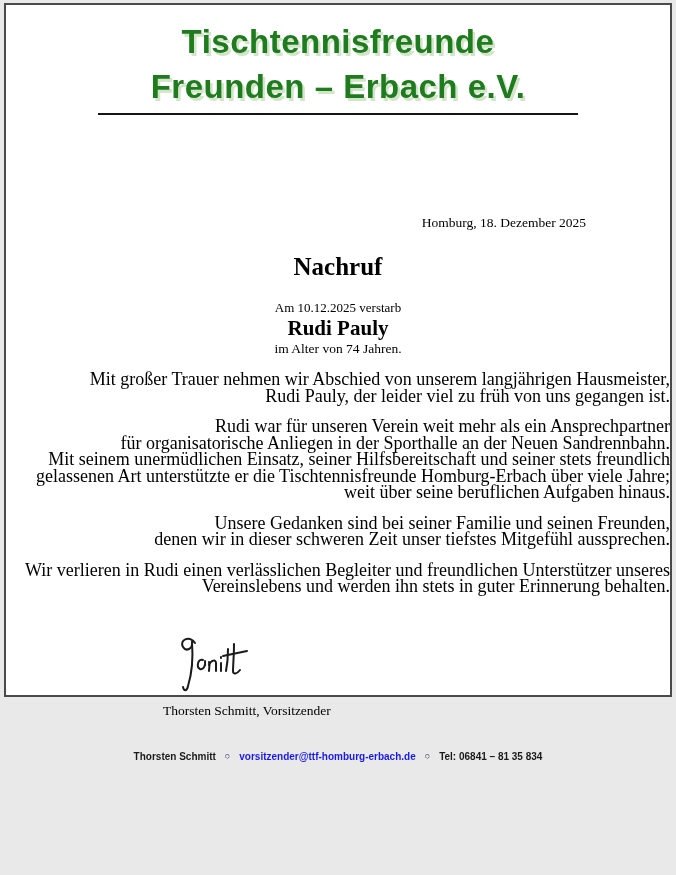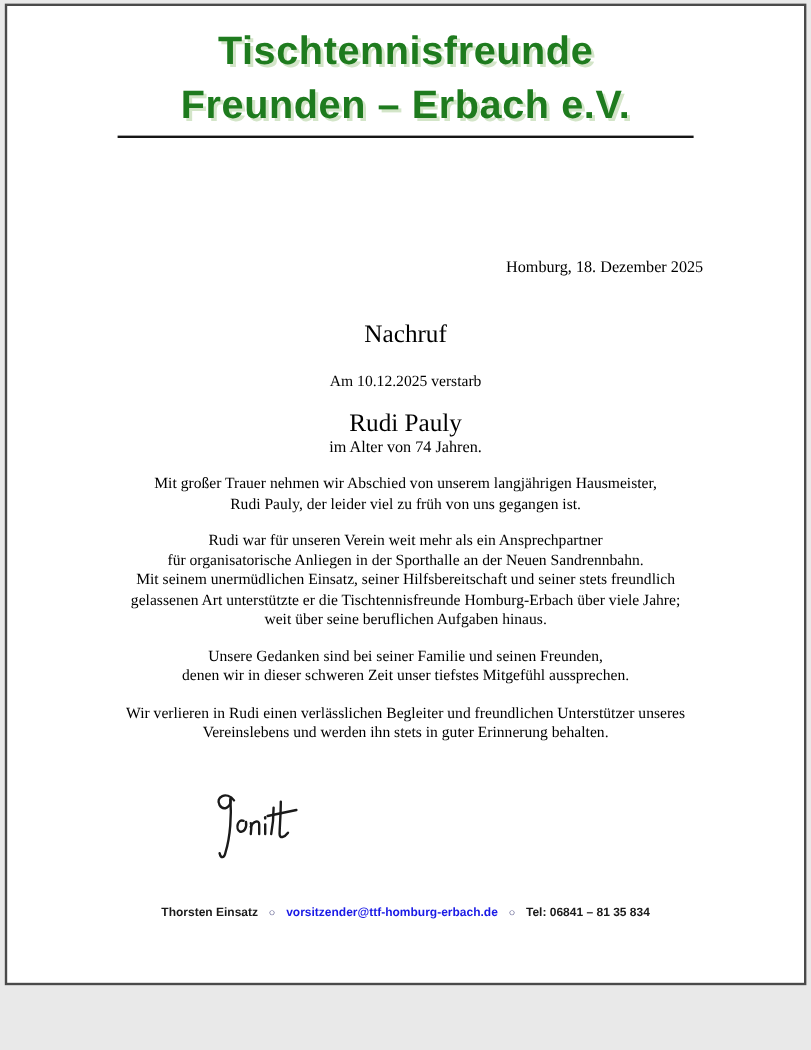--- a/index.html
+++ b/index.html
@@ -5,21 +5,21 @@
   * { margin: 0; padding: 0; box-sizing: border-box; }
   html, body {
     width: 676px; height: 875px;
     background: #e9e9e9;
     font-family: "Liberation Serif", serif;
     overflow: hidden;
   }
   .page {
     position: absolute;
     left: 4px; top: 3px;
-    width: 668px; height: 818px;
+    width: 668px; height: 694px;
     background: #ffffff;
     border: 2px solid #4a4a4a;
   }
   
   .club-header {
     padding-top: 14px;
     text-align: center;
     font-family: "Liberation Sans", sans-serif;
     font-weight: bold;
     font-size: 33px;
@@ -37,36 +37,36 @@
   
   .date-line {
     margin-top: 100px;
     padding-right: 84px;
     text-align: right;
     font-size: 13.5px;
   }
   
   .notice { text-align: center; }
   .notice-heading {
-    margin-top: 35px;
-    font-size: 21px;
-    font-weight: normal;
+    margin-top: 22px;
+    font-size: 25px;
+    font-weight: bold;
   }
   .intro-line { margin-top: 19px; font-size: 13px; }
   .deceased-name {
-    margin-top: 14px;
     font-size: 21px;
-    font-weight: normal;
+    font-weight: bold;
   }
   .age-line { font-size: 13.5px; }
   .para {
     margin-top: 14px;
-    font-size: 13px;
+    font-size: 18px;
     line-height: 16.5px;
     white-space: pre-line;
+    text-align: right;
   }
   
   .signature-block {
     margin: 36px 0 0 157px;
     text-align: left;
   }
   .signature-svg { display: block; margin-left: 2px; }
   .signatory-line { margin-top: 4px; font-size: 13.5px; }
   
   .doc-footer {
@@ -126,23 +126,24 @@
         <path d="M38 29 C33 27 31 36 35 38 C38 39 41 35 40 30"></path>
         <path d="M44 31 C45 34 44 38 44 40"></path>
         <path d="M44 34 C46 29 51 28 51 32 L51 40"></path>
         <path d="M56 32 L56 40"></path>
         <path d="M56 26 L56 27"></path>
         <path d="M63 18 C63 26 62 35 61 40"></path>
         <path d="M69 13 C69 24 68 35 68 40 C68 44 72 43 75 39"></path>
         <path d="M58 25 L82 20"></path>
       </g>
     </svg>
+    <div class="signatory-line">Thorsten Schmitt, Vorsitzender</div>
   </div>
 
   <div class="doc-footer">
-    <span>Thorsten Einsatz</span>
+    <span>Thorsten Schmitt</span>
     <span class="sep-circle">○</span>
     <span class="email-link">vorsitzender@ttf-homburg-erbach.de</span>
     <span class="sep-circle">○</span>
     <span>Tel: 06841 – 81 35 834</span>
   </div>
 
 </div>
 
 </body></html>

